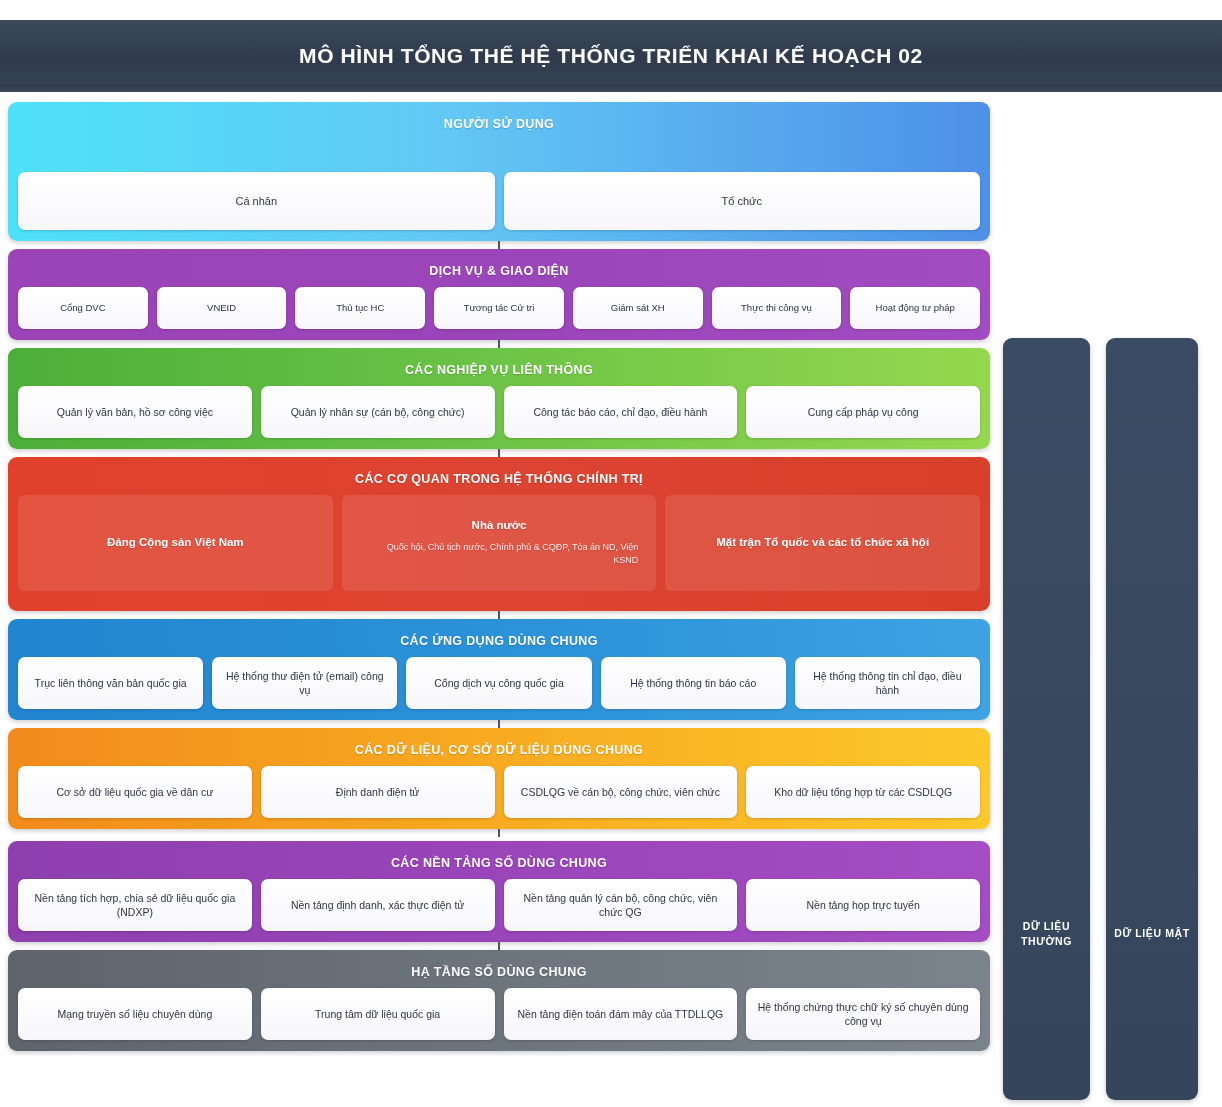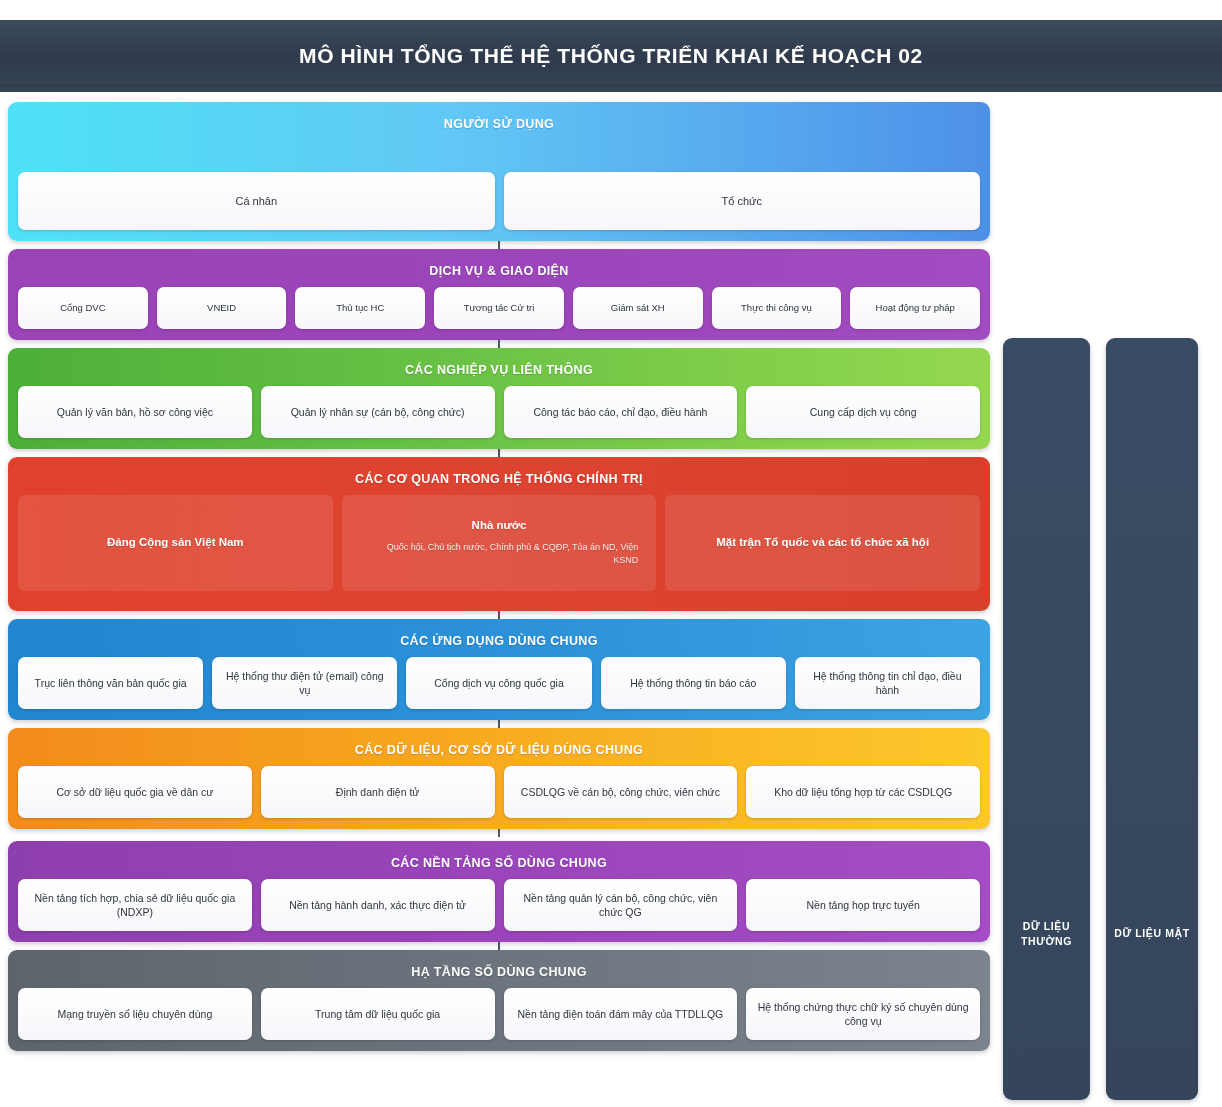--- a/index.html
+++ b/index.html
@@ -185,21 +185,21 @@
       </div>
       <div class="connector" style="top:100%;height:8px;"></div>
     </div>
 
     <div class="band band-biz">
       <div class="band-title">CÁC NGHIỆP VỤ LIÊN THÔNG</div>
       <div class="cards">
         <div class="card">Quản lý văn bản, hồ sơ công việc</div>
         <div class="card">Quản lý nhân sự (cán bộ, công chức)</div>
         <div class="card">Công tác báo cáo, chỉ đạo, điều hành</div>
-        <div class="card">Cung cấp dịch vụ công</div>
+        <div class="card">Cung cấp pháp vụ công</div>
       </div>
       <div class="connector" style="top:100%;height:8px;"></div>
     </div>
 
     <div class="band band-org">
       <div class="band-title">CÁC CƠ QUAN TRONG HỆ THỐNG CHÍNH TRỊ</div>
       <div class="cards">
         <div class="card card-org">
           <span>Đảng Cộng sản Việt Nam</span>
         </div>
@@ -234,21 +234,21 @@
         <div class="card">CSDLQG về cán bộ, công chức, viên chức</div>
         <div class="card">Kho dữ liệu tổng hợp từ các CSDLQG</div>
       </div>
       <div class="connector" style="top:100%;height:8px;"></div>
     </div>
 
     <div class="band band-plat">
       <div class="band-title">CÁC NỀN TẢNG SỐ DÙNG CHUNG</div>
       <div class="cards">
         <div class="card">Nền tảng tích hợp, chia sẻ dữ liệu quốc gia (NDXP)</div>
-        <div class="card">Nền tảng hành danh, xác thực điện tử</div>
+        <div class="card">Nền tảng định danh, xác thực điện tử</div>
         <div class="card">Nền tảng quản lý cán bộ, công chức, viên chức QG</div>
         <div class="card">Nền tảng họp trực tuyến</div>
       </div>
       <div class="connector" style="top:100%;height:8px;"></div>
     </div>
 
     <div class="band band-infra">
       <div class="band-title">HẠ TẦNG SỐ DÙNG CHUNG</div>
       <div class="cards">
         <div class="card">Mạng truyền số liệu chuyên dùng</div>

